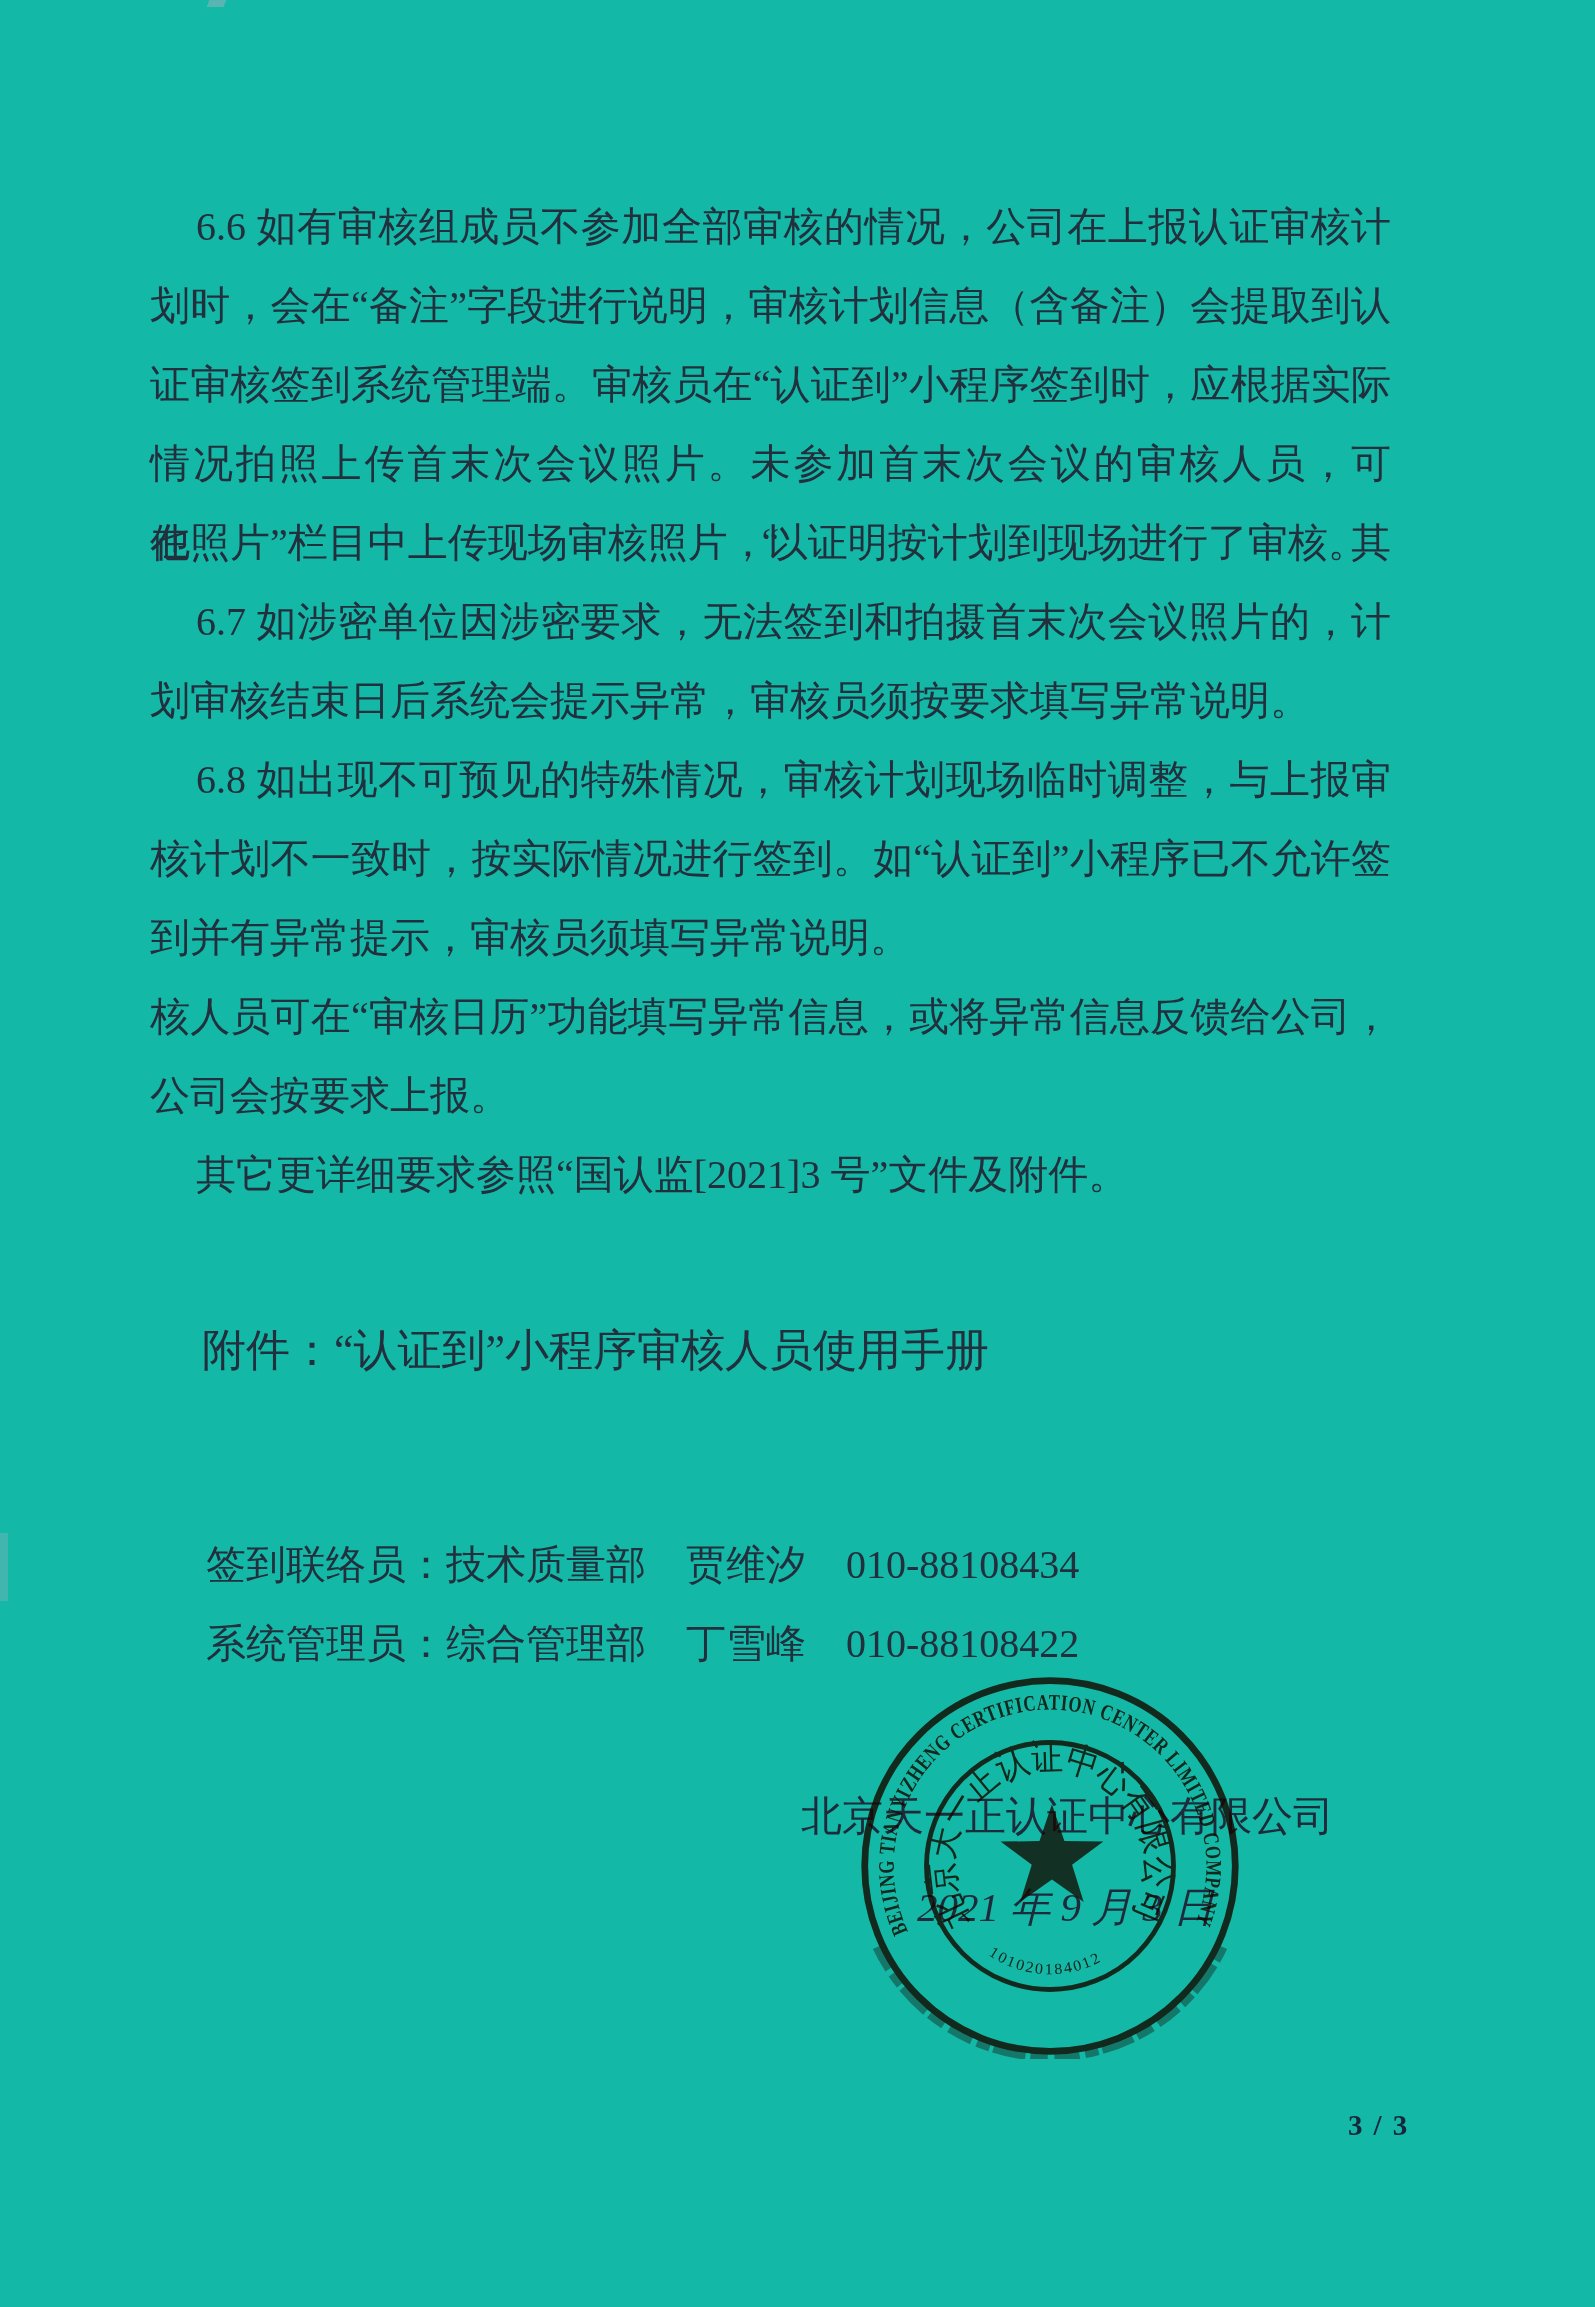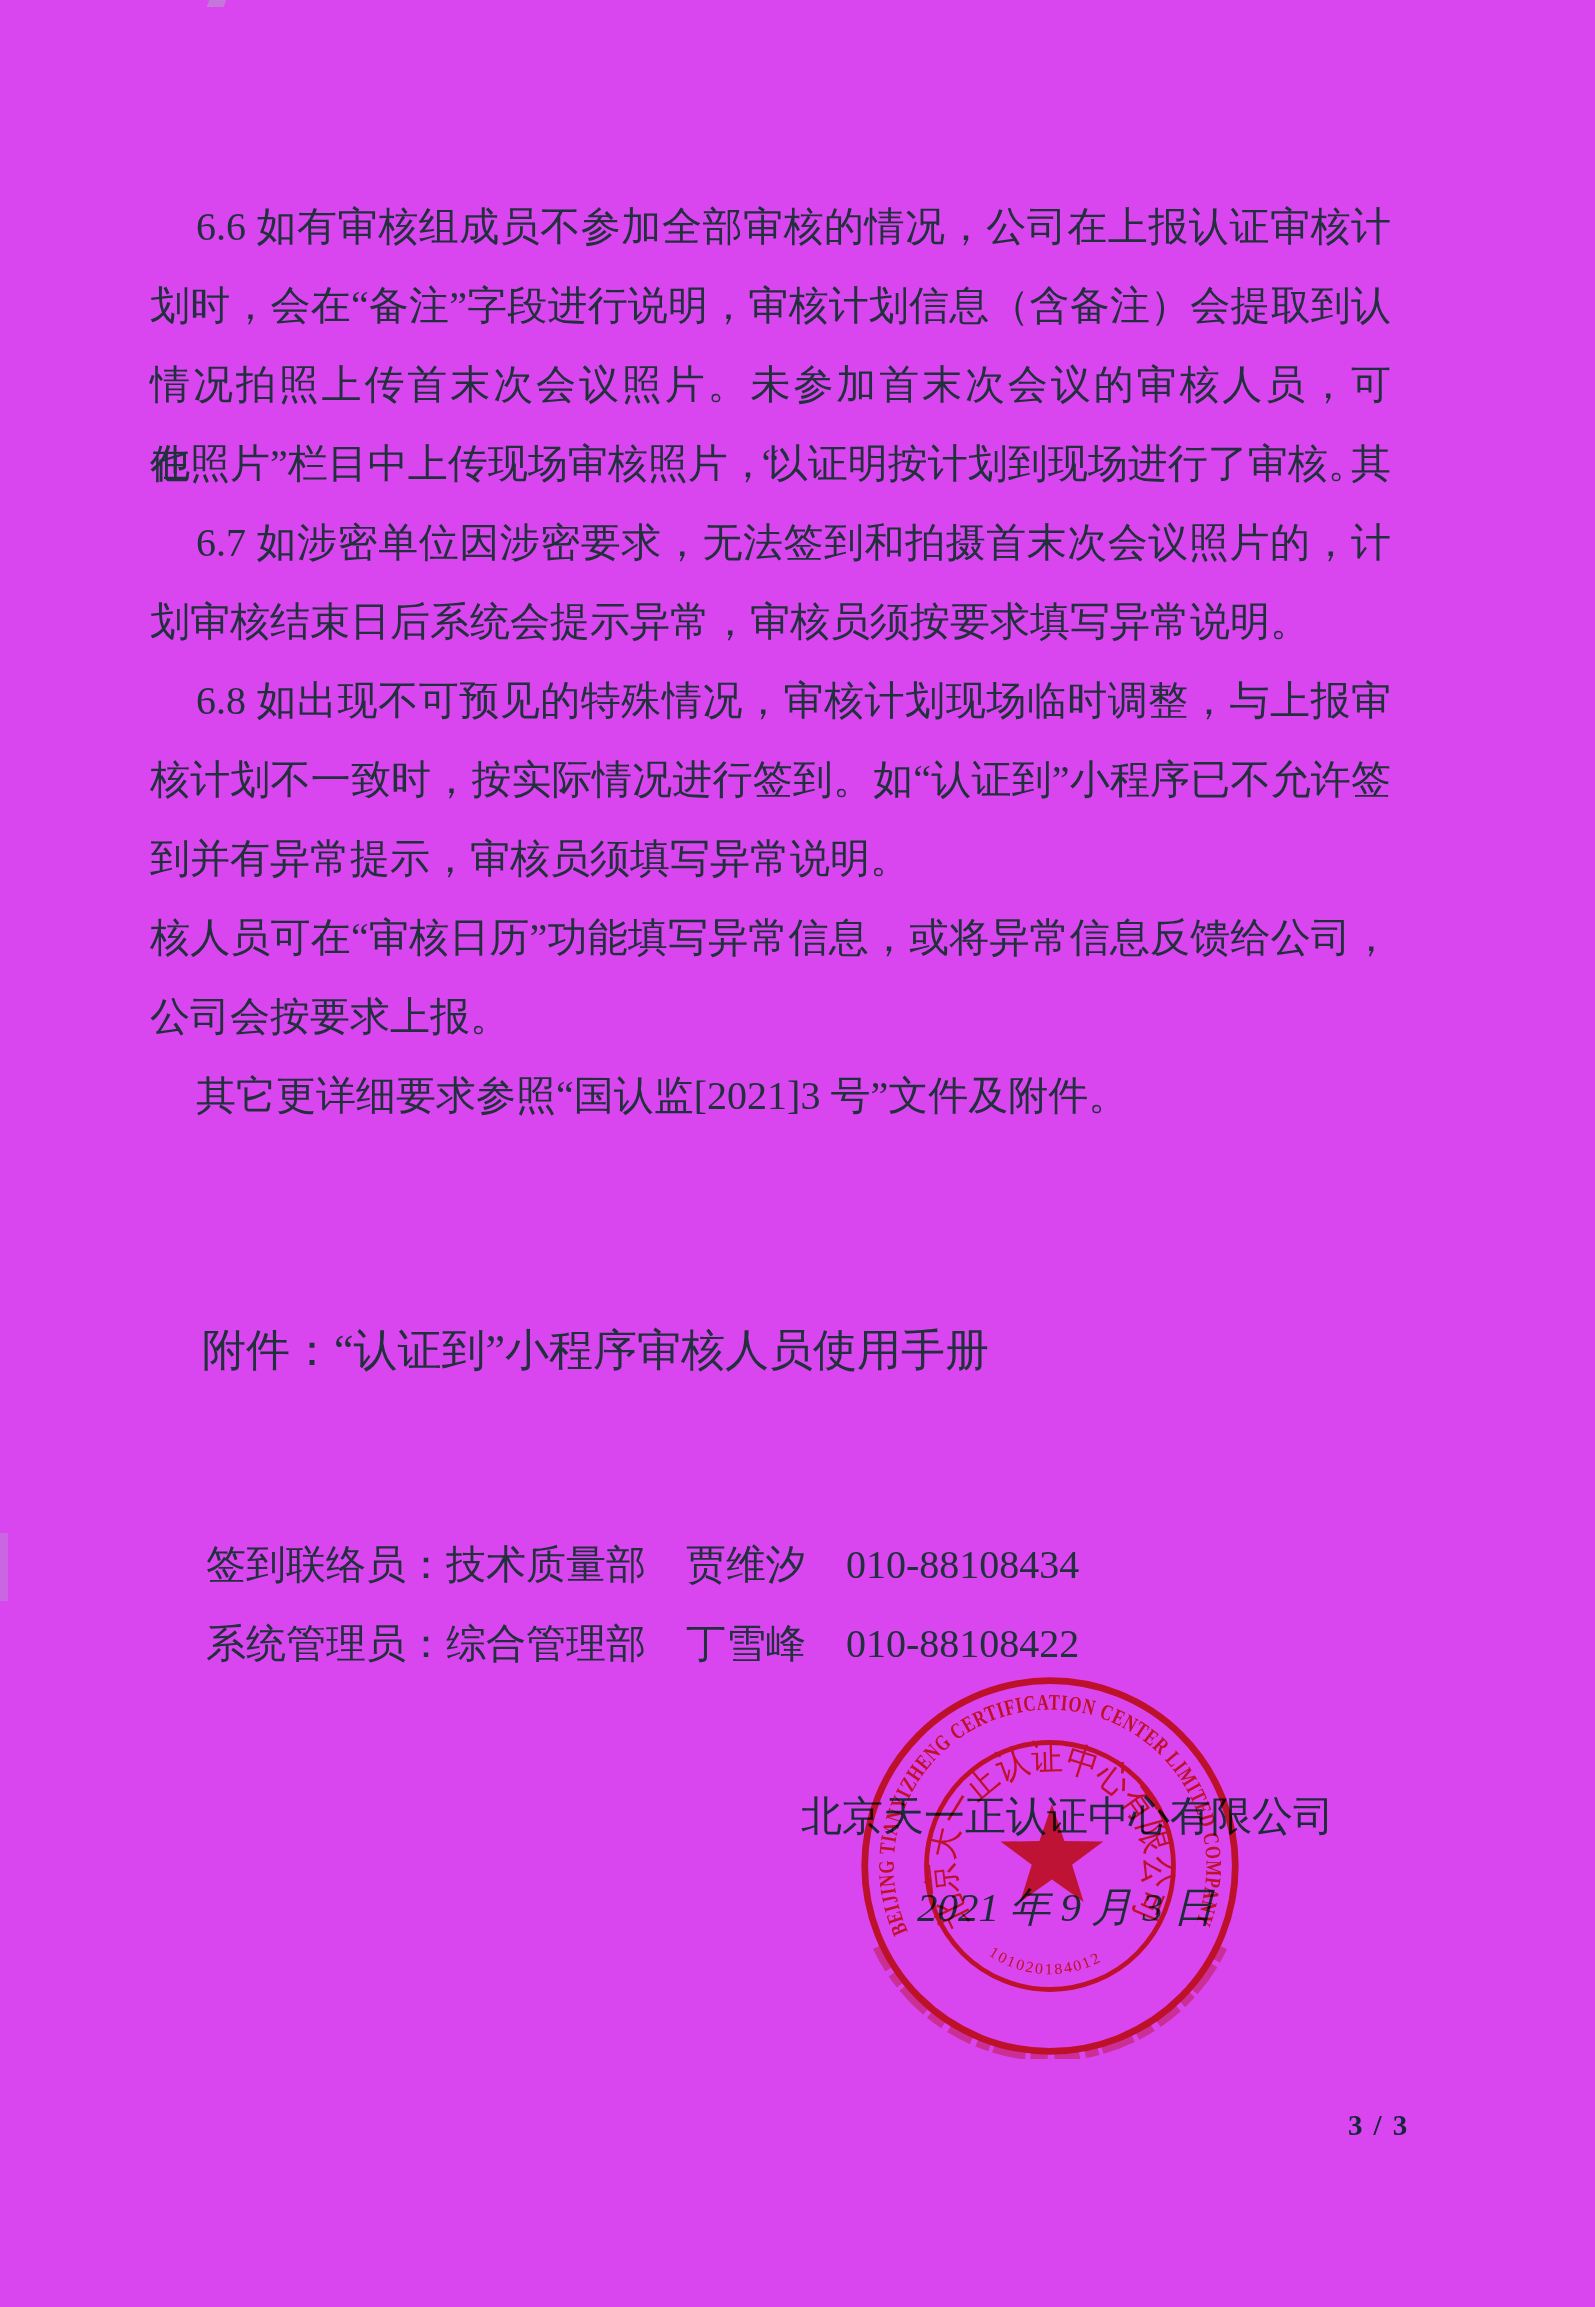--- a/index.html
+++ b/index.html
@@ -1,19 +1,19 @@
 <!DOCTYPE html>
 <html><head>
 <meta charset="utf-8">
 <style>
   html,body{margin:0;padding:0;background:#e9e9e9;}
   .page{
     position:relative;
     width:1595px;height:2308px;
-    background:#d946ef;
+    background:#14b8a6;
     overflow:hidden;
     font-family:"Liberation Serif","DejaVu Serif",serif;
     color:#22303e;
   }
   
   .body-text{
     position:absolute;left:150px;top:187px;width:1241px;
     font-size:40px;
   }
   .line{height:79px;line-height:79px;white-space:nowrap;}
@@ -53,20 +53,21 @@
 <body>
 
 <div class="page">
 
   <div class="artifact top"></div>
   <div class="artifact left"></div>
 
   <div class="body-text">
     <div class="line jf ind">6.6 如有审核组成员不参加全部审核的情况，公司在上报认证审核计</div>
     <div class="line jf">划时，会在“备注”字段进行说明，审核计划信息（含备注）会提取到认</div>
+    <div class="line jf">证审核签到系统管理端。审核员在“认证到”小程序签到时，应根据实际</div>
     <div class="line jf">情况拍照上传首末次会议照片。未参加首末次会议的审核人员，可在“其</div>
     <div class="line">他照片”栏目中上传现场审核照片，以证明按计划到现场进行了审核。</div>
     <div class="line jf ind">6.7 如涉密单位因涉密要求，无法签到和拍摄首末次会议照片的，计</div>
     <div class="line">划审核结束日后系统会提示异常，审核员须按要求填写异常说明。</div>
     <div class="line jf ind">6.8 如出现不可预见的特殊情况，审核计划现场临时调整，与上报审</div>
     <div class="line jf">核计划不一致时，按实际情况进行签到。如“认证到”小程序已不允许签</div>
     <div class="line">到并有异常提示，审核员须填写异常说明。</div>
     <div class="line jf">核人员可在“审核日历”功能填写异常信息，或将异常信息反馈给公司，</div>
     <div class="line">公司会按要求上报。</div>
     <div class="line ind">其它更详细要求参照“国认监[2021]3 号”文件及附件。</div>

